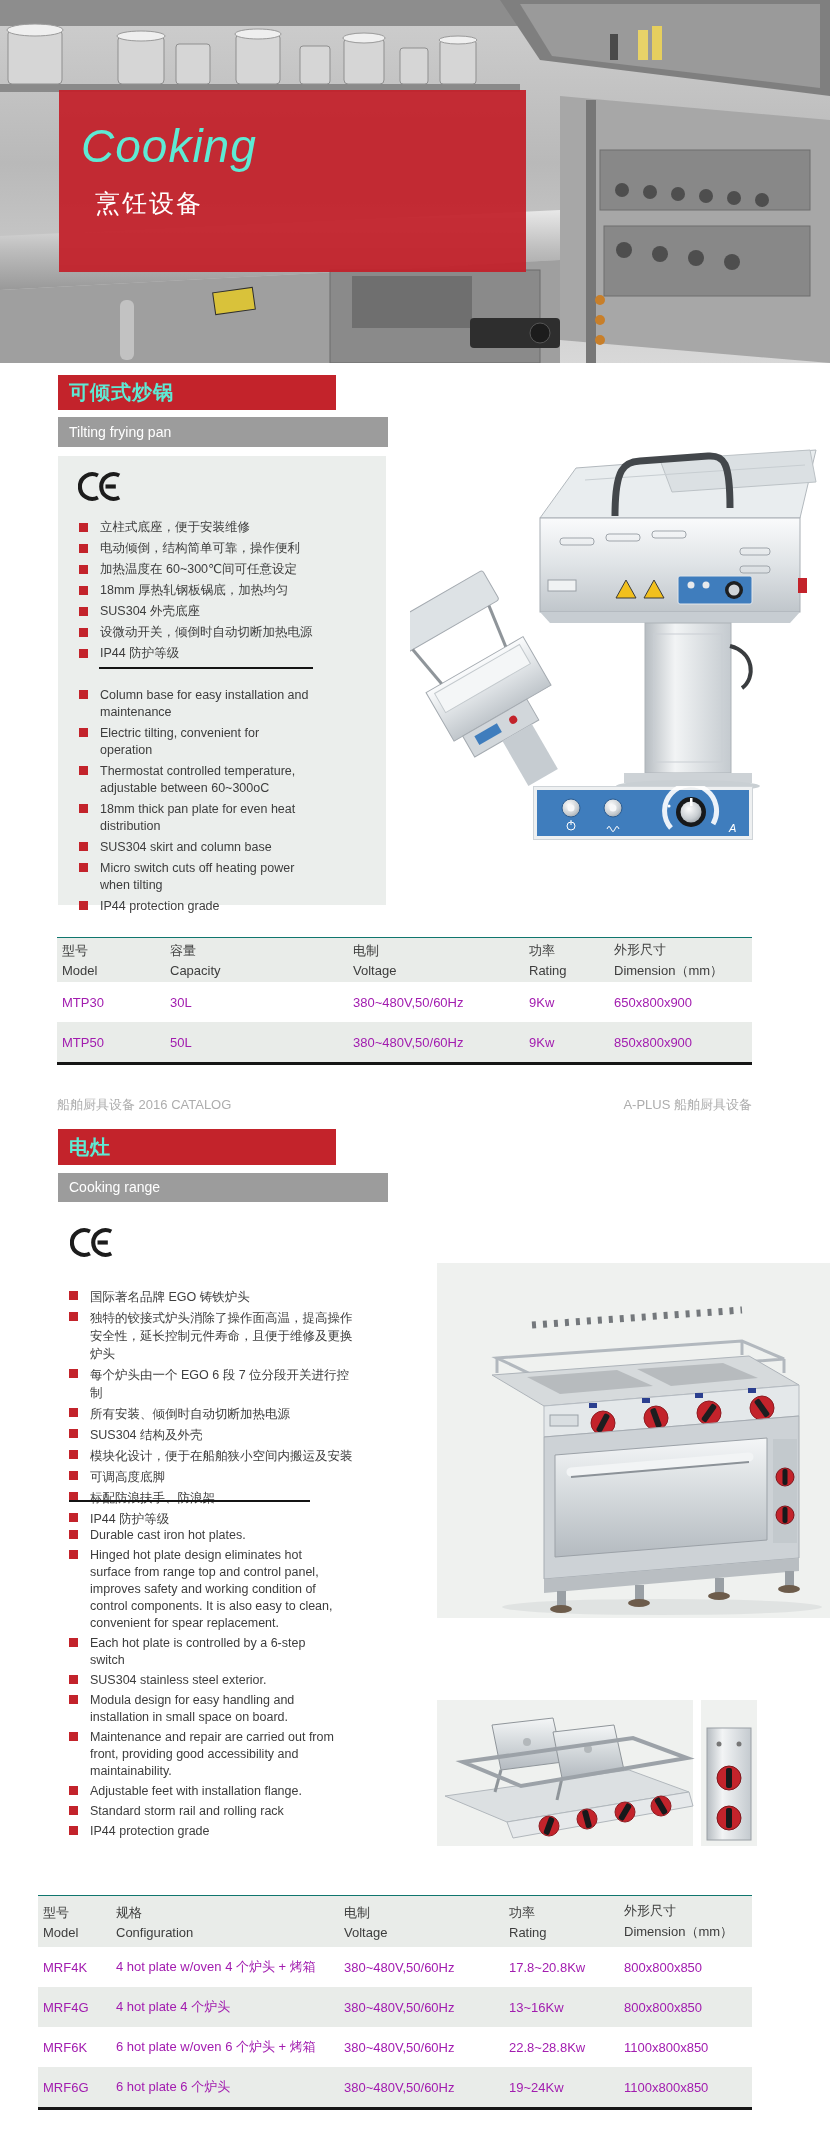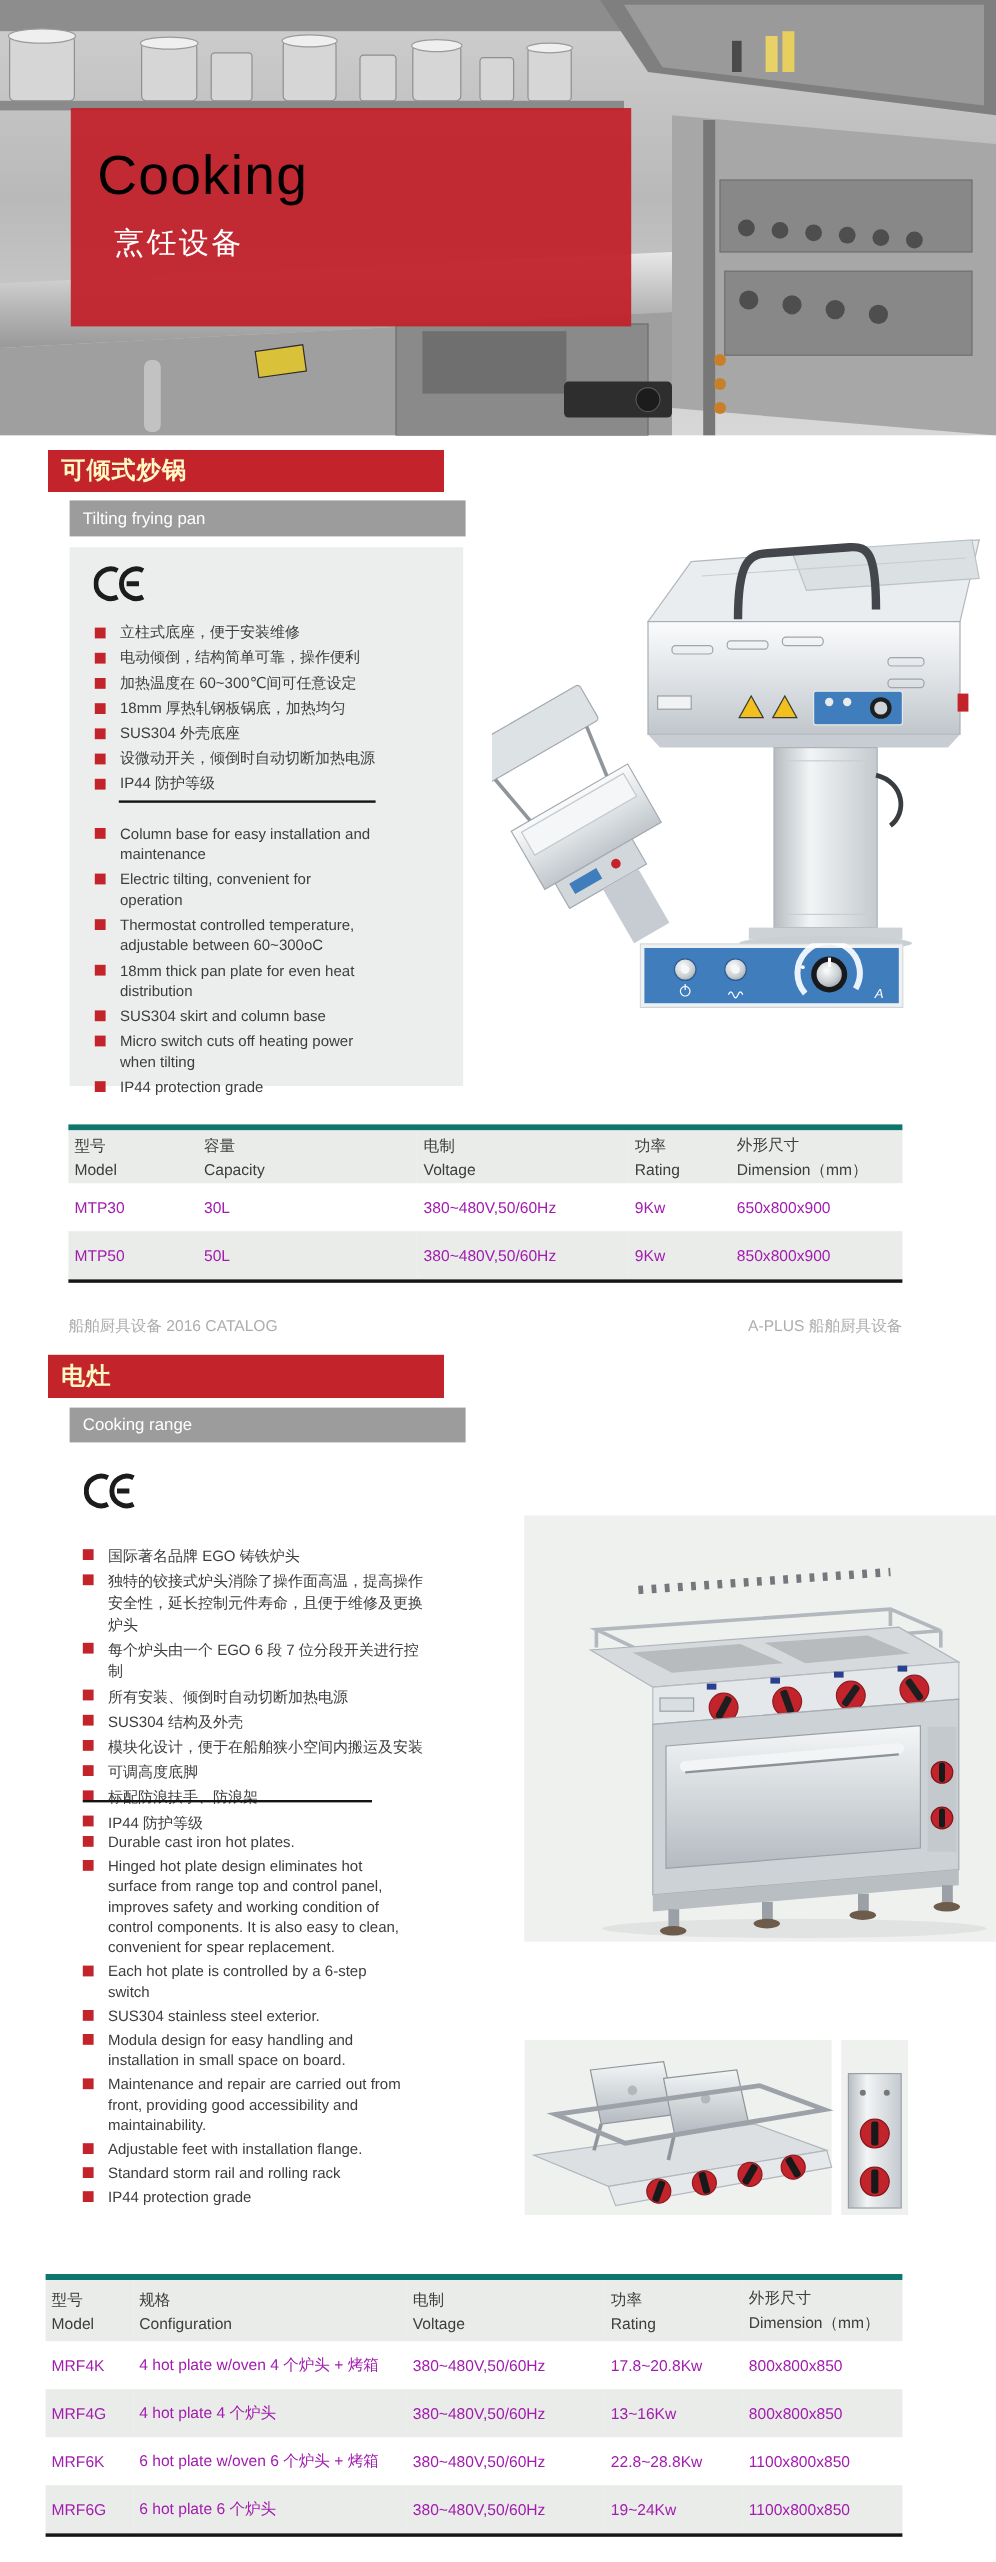--- a/index.html
+++ b/index.html
@@ -4,43 +4,43 @@
 <style>
   html,body{margin:0;padding:0;background:#fff;}
   #canvas{position:relative;width:830px;height:2135px;background:#fff;overflow:hidden;
           font-family:"Liberation Sans","DejaVu Sans",sans-serif;color:#3d3d3d;}
   .abs{position:absolute;}
 
   
   #photo{left:0;top:0;width:830px;height:363px;}
   #redbox{left:59px;top:90px;width:467px;height:182px;background:rgba(194,33,43,.94);
           padding-left:22px;box-sizing:border-box;}
-  #redbox .t1{margin:30px 0 0;font-size:46px;line-height:52px;font-weight:400;color:#000000;letter-spacing:1px;}
+  #redbox .t1{margin:30px 0 0;font-size:46px;line-height:52px;font-weight:400;color:#5eead4;letter-spacing:1px;font-style:italic;}
   #redbox .t2{margin:16px 14px 0;font-size:25px;line-height:30px;font-weight:400;color:#fff;letter-spacing:2px;}
 
   
-  .bar-red{left:40px;width:330px;height:35px;background:#c3232b;color:#fef9c3;
+  .bar-red{left:58px;width:278px;height:35px;background:#c3232b;color:#5eead4;
            font-size:20px;font-weight:bold;line-height:35px;padding-left:11px;box-sizing:border-box;letter-spacing:1px;}
   .bar-gray{left:58px;width:330px;height:30px;background:#9c9c9c;color:#fff;
             font-size:14px;line-height:30px;padding-left:11px;box-sizing:border-box;}
 
   
   #panel1{left:58px;top:456px;width:328px;height:449px;background:#ebeeec;}
   ul.feat{list-style:none;margin:0;padding:0;}
   ul.feat li{position:relative;padding-left:21px;color:#3d3d3d;}
   ul.feat li .sq{position:absolute;left:0;top:3px;width:9px;height:9px;background:#c3232b;}
   ul.cn li{font-size:12.5px;line-height:14px;margin-bottom:7px;}
   ul.cn2 li{font-size:12.5px;line-height:18px;margin-bottom:3px;}
   ul.en li{font-size:12.5px;line-height:17px;margin-bottom:4px;}
   ul.en2 li{font-size:12.5px;line-height:17px;margin-bottom:3px;}
   .rule{height:2px;background:#141414;}
 
   
   .spec{border-collapse:collapse;table-layout:fixed;width:100%;}
-  .spec-wrap{border-top:5px solid #0f766e;border-bottom:3px solid #161616;}
+  .spec-wrap{border-top:1px solid #0f766e;border-bottom:3px solid #161616;}
   .spec thead th{background:#e9ece9;text-align:left;font-weight:400;vertical-align:middle;padding-left:5px;}
   .spec td{vertical-align:middle;padding-left:5px;font-size:13px;color:#a21caf;}
   .spec .th-cn{font-size:13px;color:#3d3d3d;}
   .spec .th-en{font-size:13px;color:#3d3d3d;margin-top:3px;}
   .spec tbody tr:nth-of-type(even){background:#e9ece9;}
   .t1 thead th{height:42px;}
   .t1 tbody tr{height:40px;}
   .t2 thead th{height:49px;}
   .t2 tbody tr{height:40px;}
 

